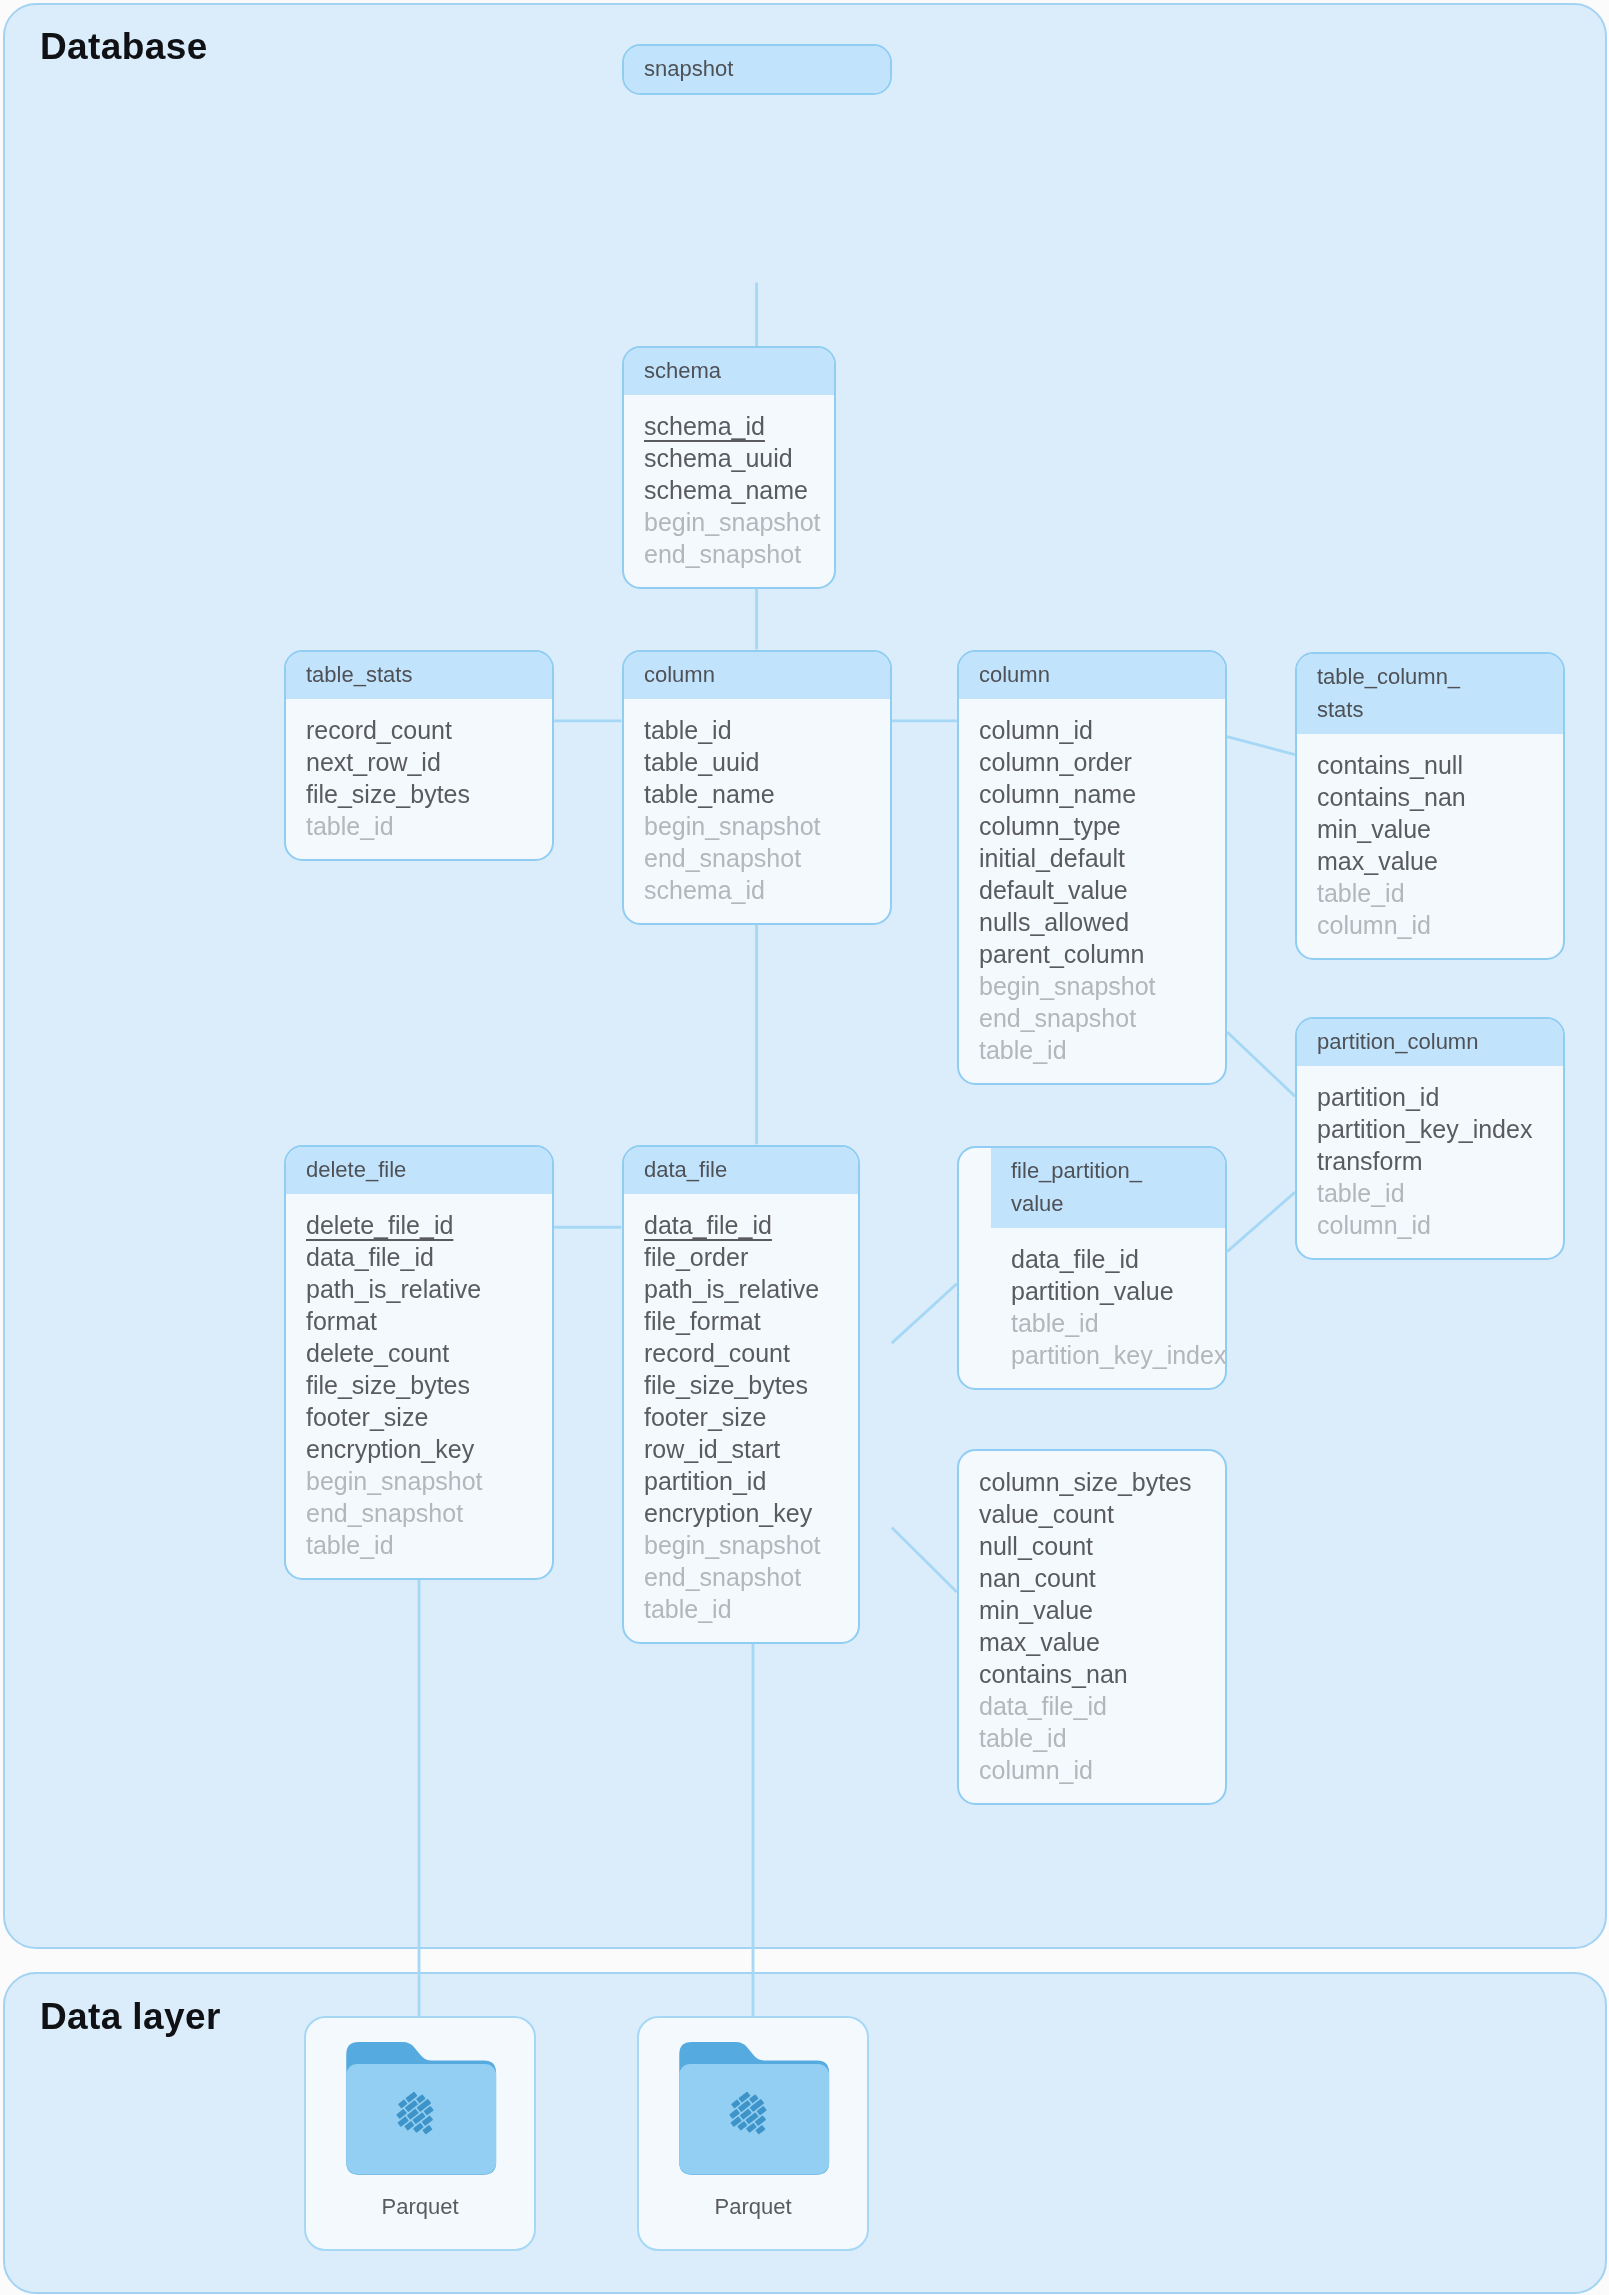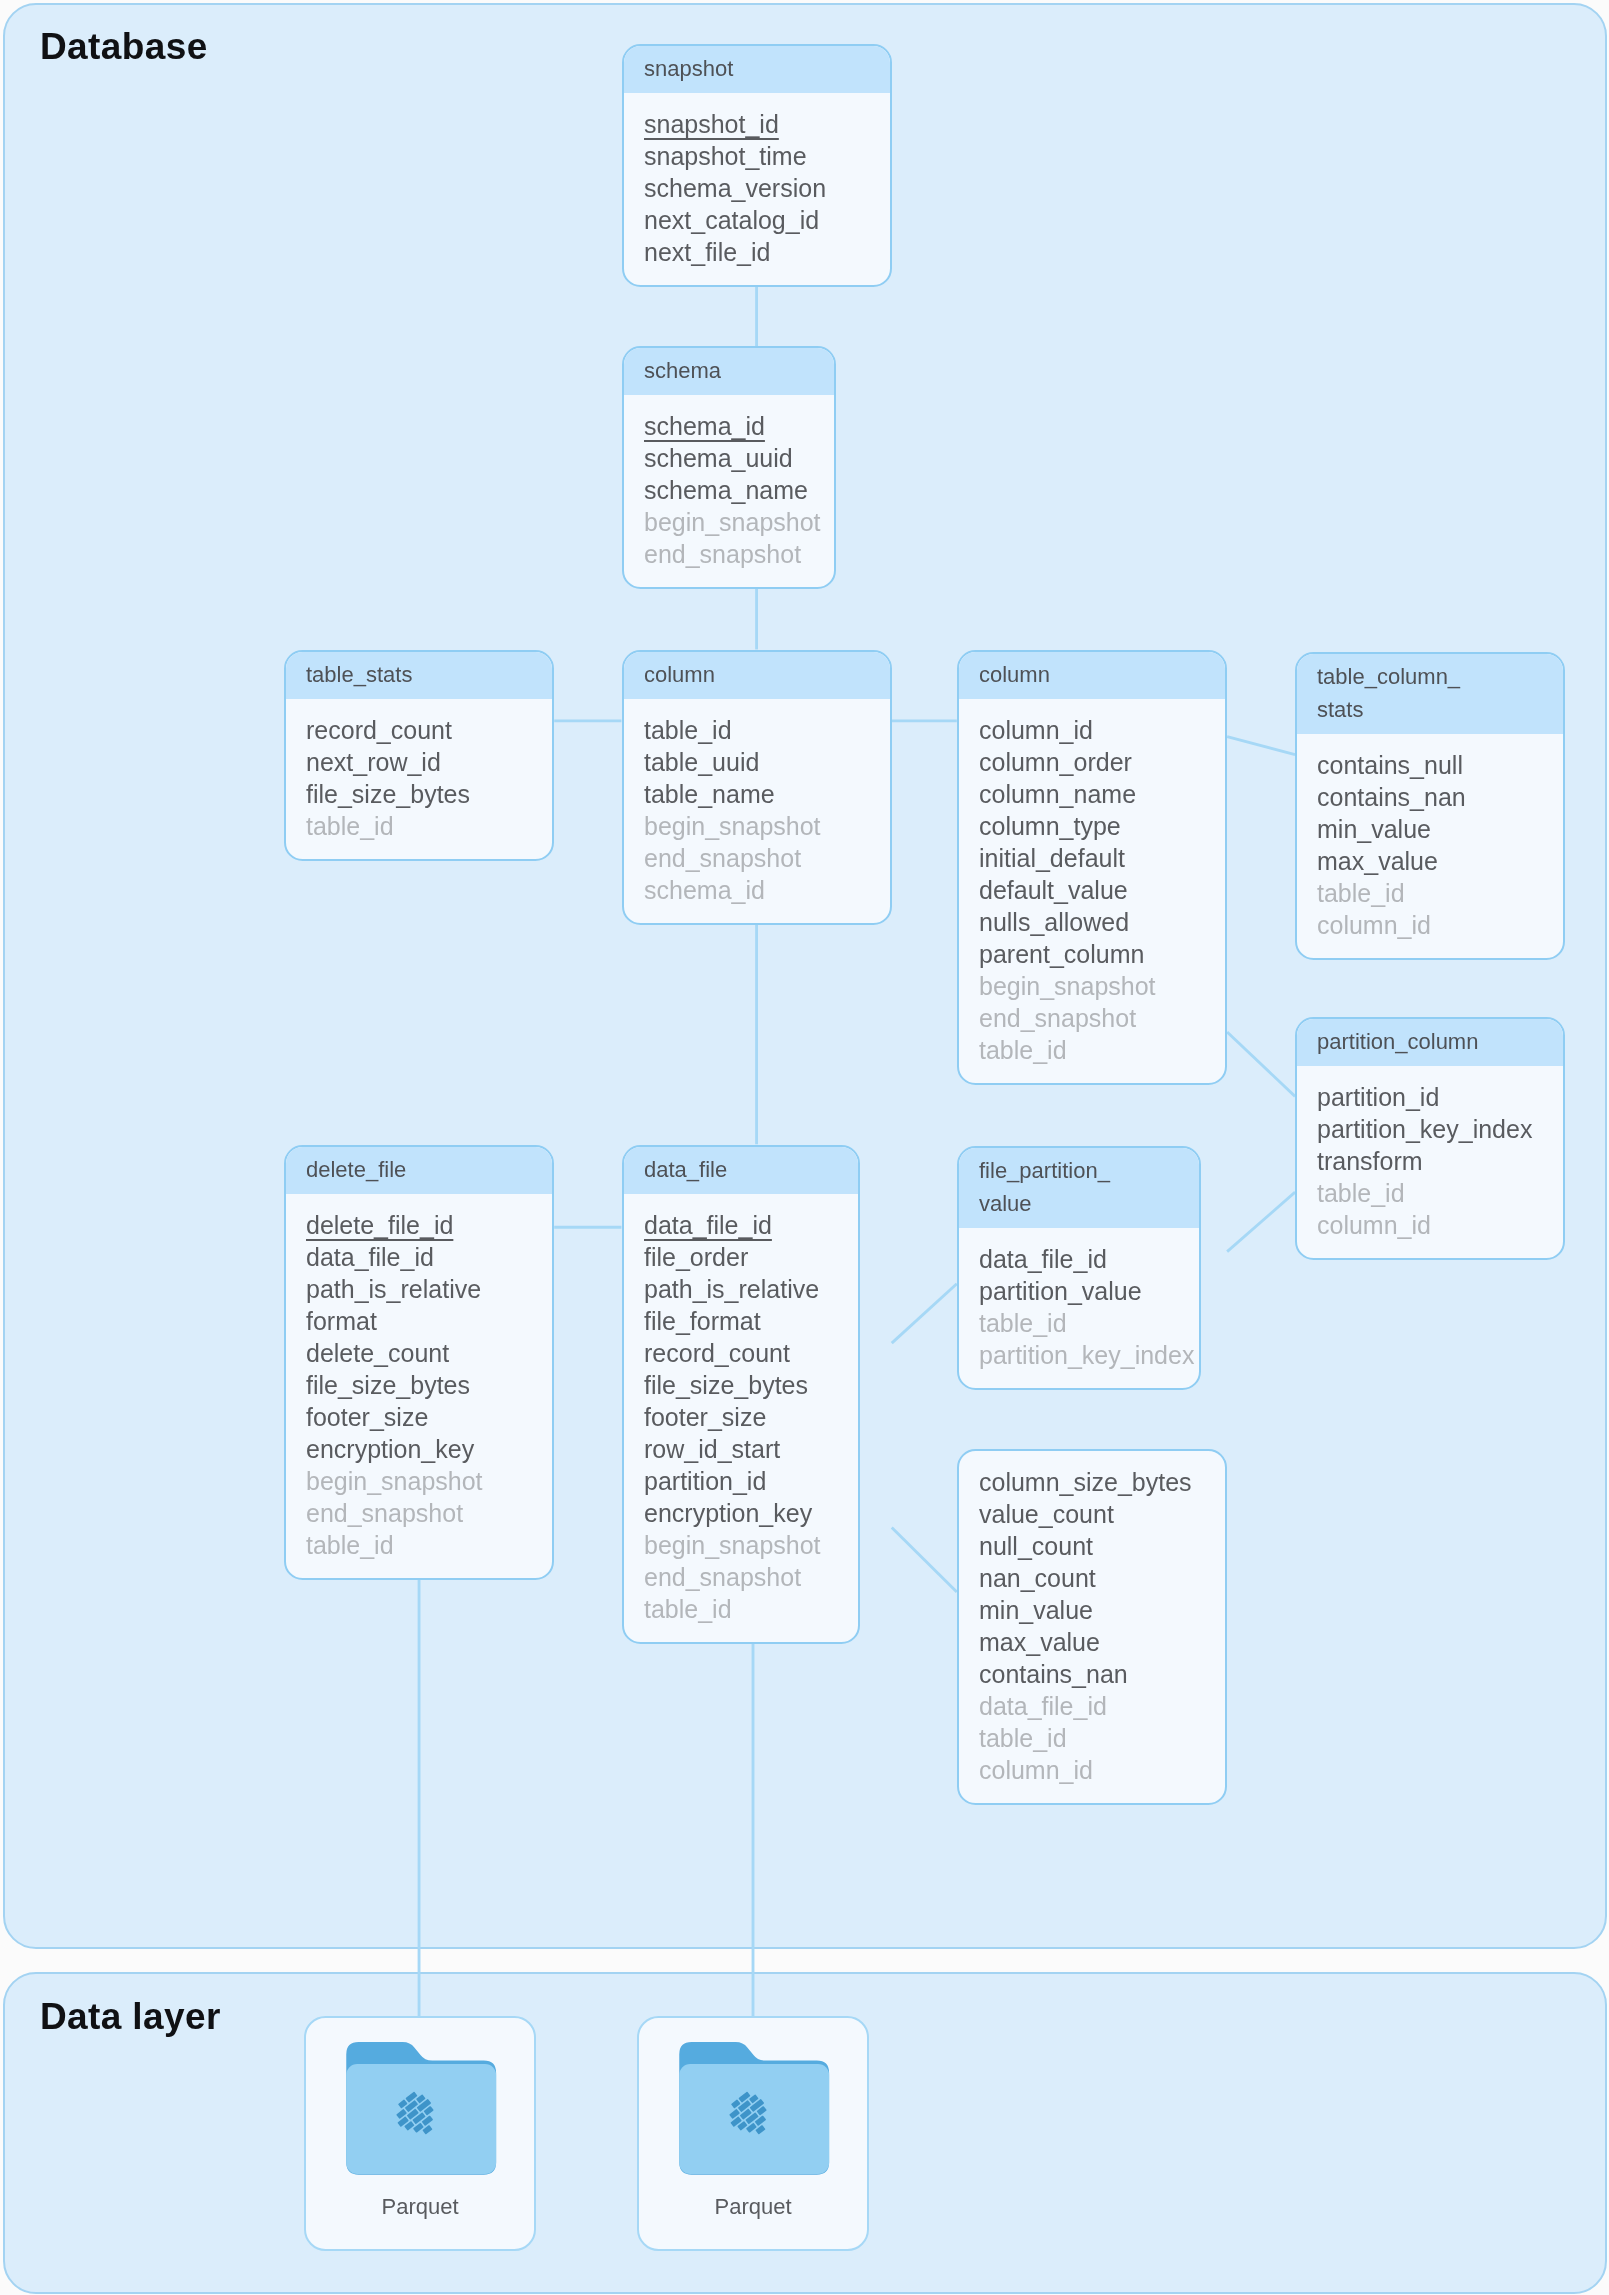--- a/index.html
+++ b/index.html
@@ -58,27 +58,20 @@
       <line x1="1247" y1="2136" x2="1338" y2="2226"></line>
       <line x1="586" y1="2203" x2="586" y2="2822"></line>
       <line x1="1053" y1="2293" x2="1053" y2="2822"></line>
     </svg>
 
   <div id="entities">
       <div class="entity" style="left: 622px; top: 44px; width: 270px;">
         <div class="ehead">
           <div>snapshot</div>
         </div>
-        <ul>
-          <li class="pk">snapshot_id</li>
-          <li>snapshot_time</li>
-          <li>schema_version</li>
-          <li>next_catalog_id</li>
-          <li>next_file_id</li>
-        </ul>
       </div>
       <div class="entity" style="left: 622px; top: 346px; width: 214px;">
         <div class="ehead">
           <div>schema</div>
         </div>
         <ul>
           <li class="pk">schema_id</li>
           <li>schema_uuid</li>
           <li>schema_name</li>
           <li class="muted">begin_snapshot</li>
@@ -184,21 +177,21 @@
           <li>file_size_bytes</li>
           <li>footer_size</li>
           <li>row_id_start</li>
           <li>partition_id</li>
           <li>encryption_key</li>
           <li class="muted">begin_snapshot</li>
           <li class="muted">end_snapshot</li>
           <li class="muted">table_id</li>
         </ul>
       </div>
-      <div class="entity" style="left: 957px; top: 1146px; width: 244px;">
+      <div class="entity" style="left: 957px; top: 1146px; width: 270px; padding-left: 32px;">
         <div class="ehead">
           <div>file_partition_</div>
           <div>value</div>
         </div>
         <ul>
           <li>data_file_id</li>
           <li>partition_value</li>
           <li class="muted">table_id</li>
           <li class="muted">partition_key_index</li>
         </ul>

